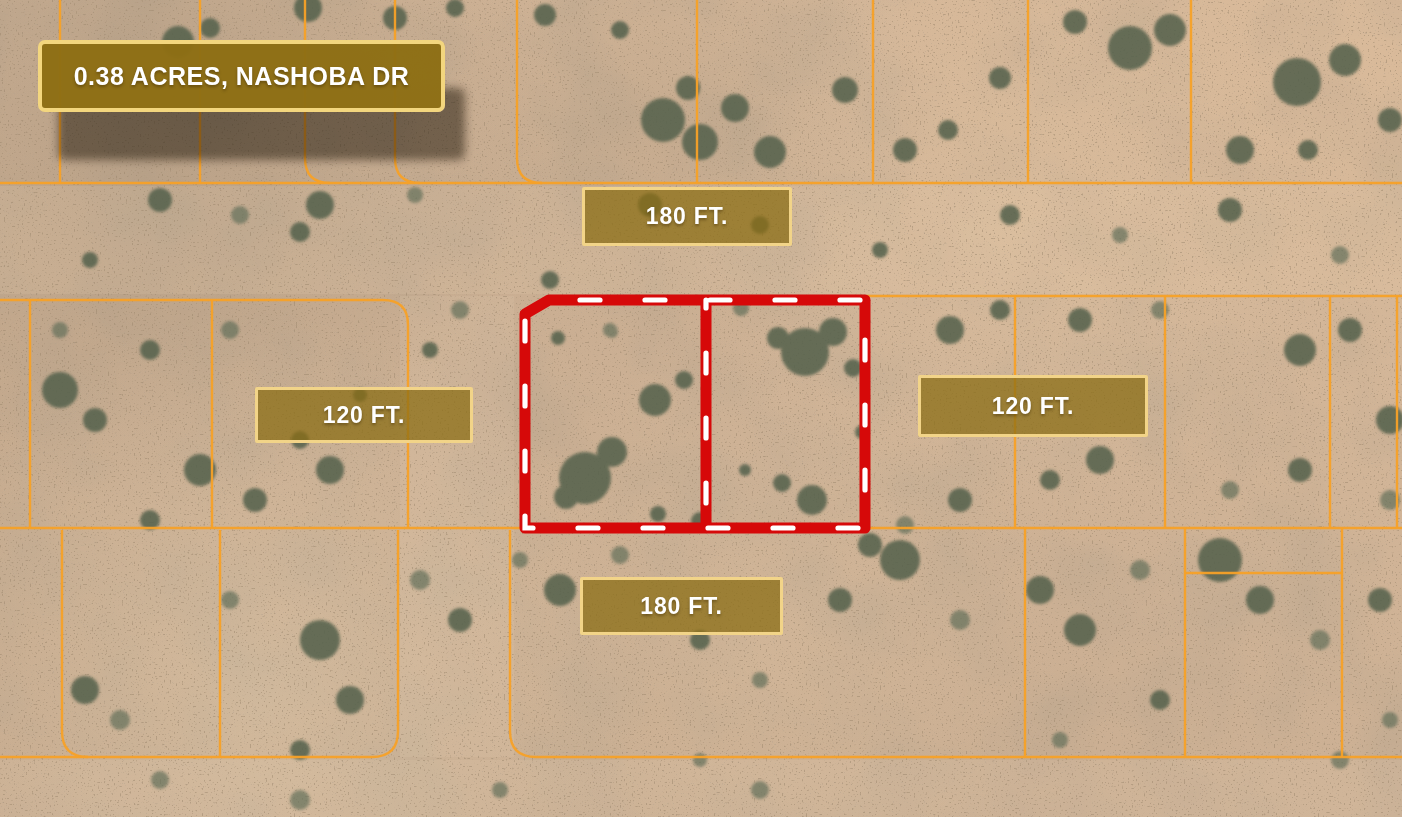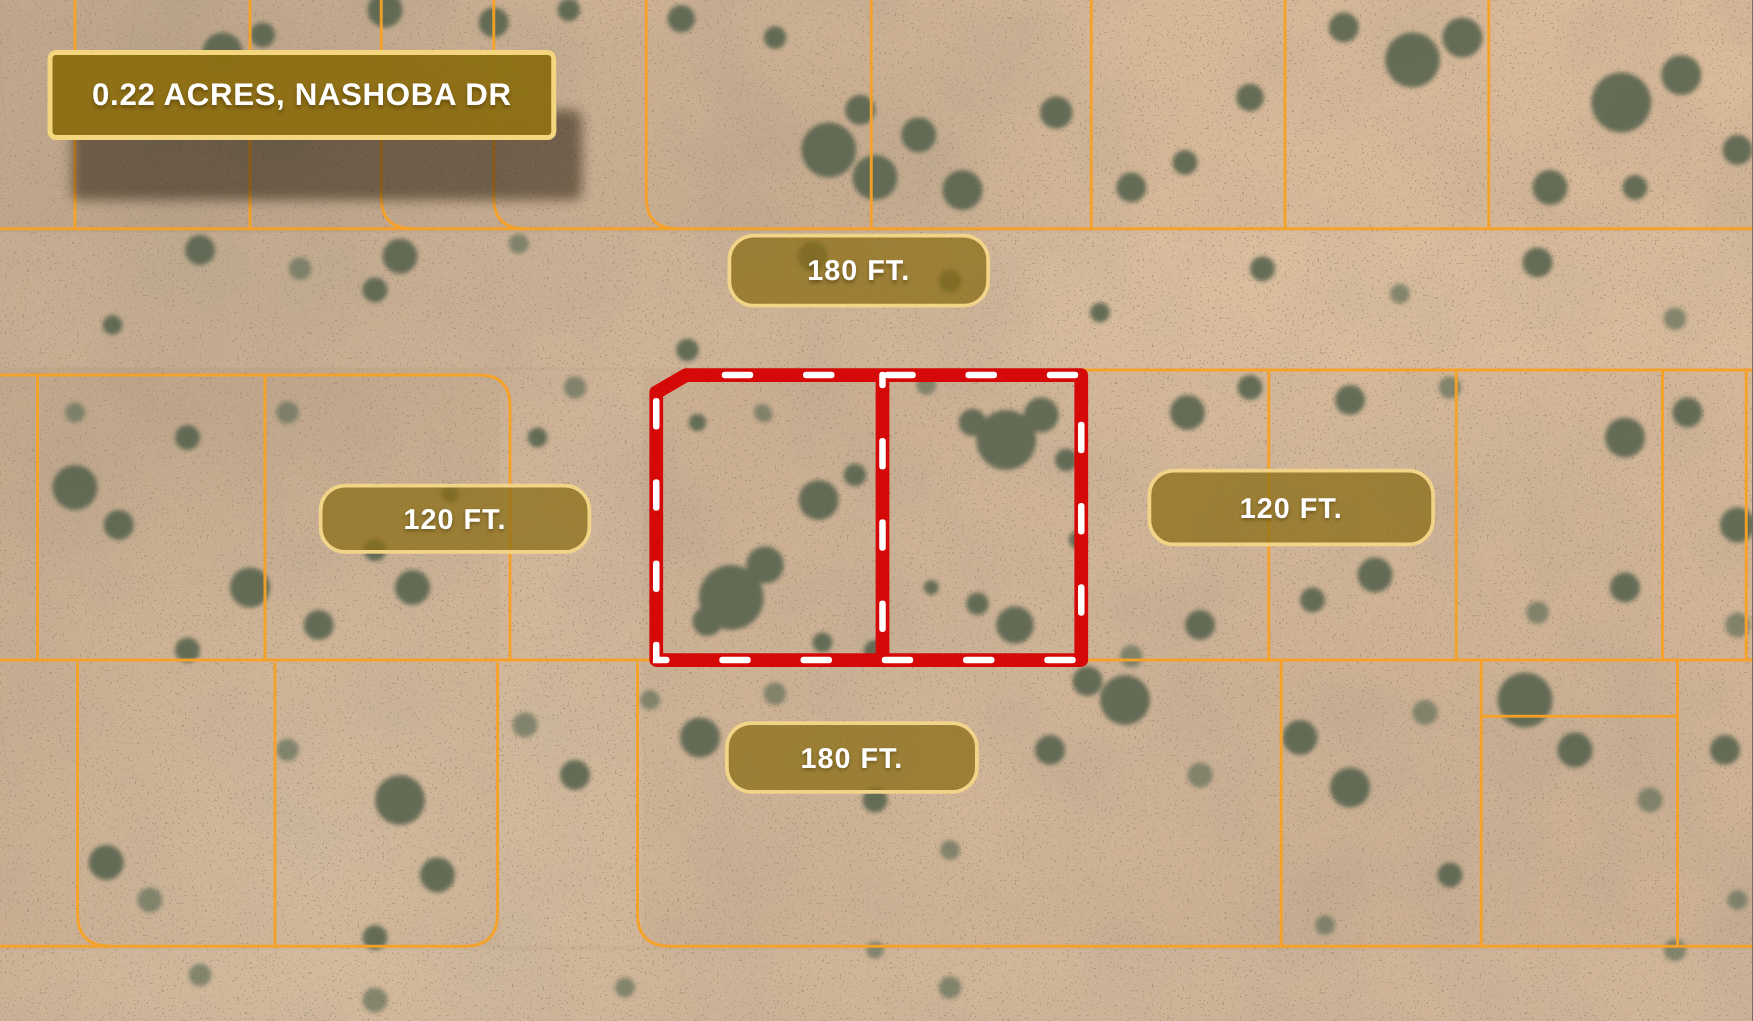--- a/index.html
+++ b/index.html
@@ -10,21 +10,21 @@
   }
   .stage svg{position:absolute;inset:0;display:block;}
   .oline{fill:none;stroke:var(--parcel_line_orange,#f7a127);stroke-width:2.4;opacity:.95;}
   .redline{fill:none;stroke:var(--boundary_red,#d60909);stroke-width:11;stroke-linejoin:round;}
   .dashline{fill:none;stroke:var(--boundary_dash_white,#ffffff);stroke-width:5.2;stroke-linecap:round;
     stroke-dasharray:20 45;}
   .badge{
     position:absolute;display:flex;align-items:center;justify-content:center;
     background:rgba(139,109,20,.74);
     border:3px solid var(--badge_border,#f2d488);
-    border-radius:21px;color:var(--label_text,#fff);
+    border-radius:2px;color:var(--label_text,#fff);
     font-weight:bold;font-size:23px;letter-spacing:.8px;
     text-shadow:0 2px 3px rgba(55,38,4,.45);
     box-sizing:border-box;white-space:nowrap;
   }
   .badge.title{
     background:rgba(141,110,20,.97);
     border-width:4px;border-radius:7px;border-color:#f3d67e;
     font-size:25px;letter-spacing:.5px;
     box-shadow:20px 48px 9px rgba(22,15,3,.48);
   }
@@ -237,21 +237,21 @@
 
     <g>
       <path class="redline" d="M549,300 H865 V528 H525 V314 Z"></path>
       <path class="redline" d="M706,300 V528"></path>
       <path class="dashline" d="M549,300 H865 V528 H525 V314 Z" stroke-dashoffset="34"></path>
       <path class="dashline" d="M706,300 V528" stroke-dashoffset="12"></path>
     </g>
   </svg>
 
   <div class="badge title b-title">
-    <span>0.22 ACRES, NASHOBA DR</span>
+    <span>0.38 ACRES, NASHOBA DR</span>
   </div>
 
   <div class="badge b-top">
     <span>180 FT.</span>
   </div>
 
   <div class="badge b-left">
     <span>120 FT.</span>
   </div>
 

